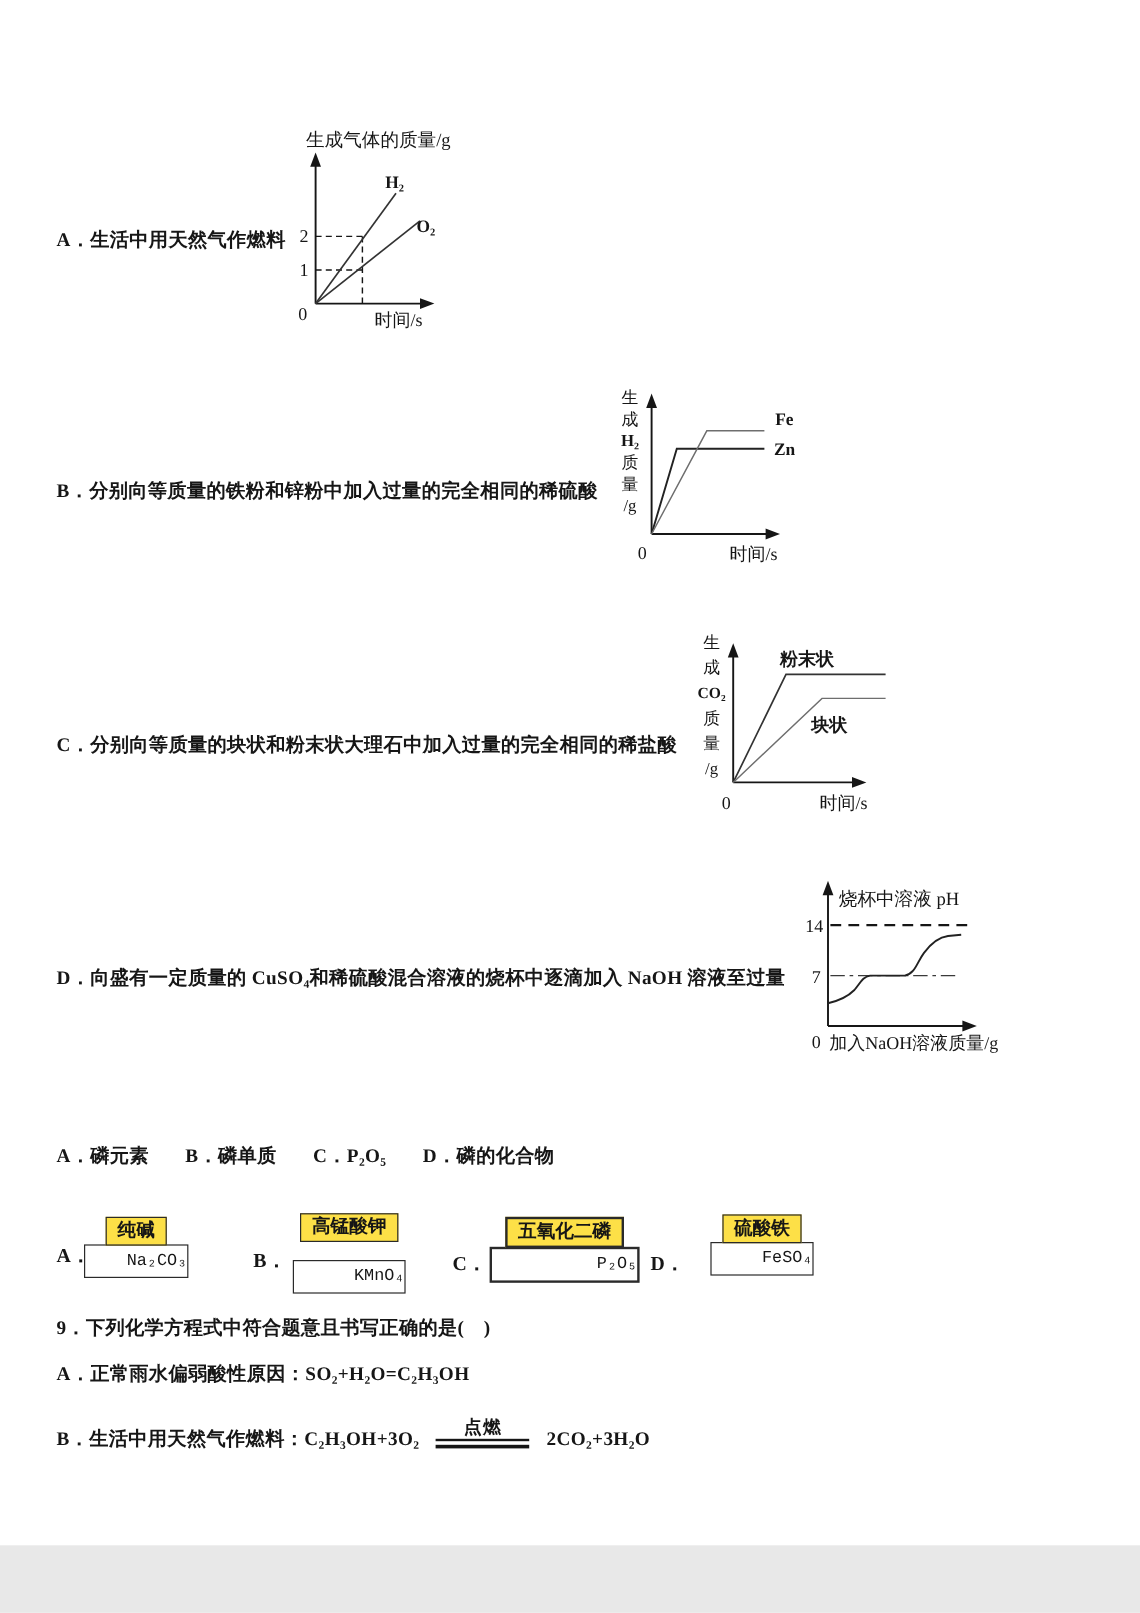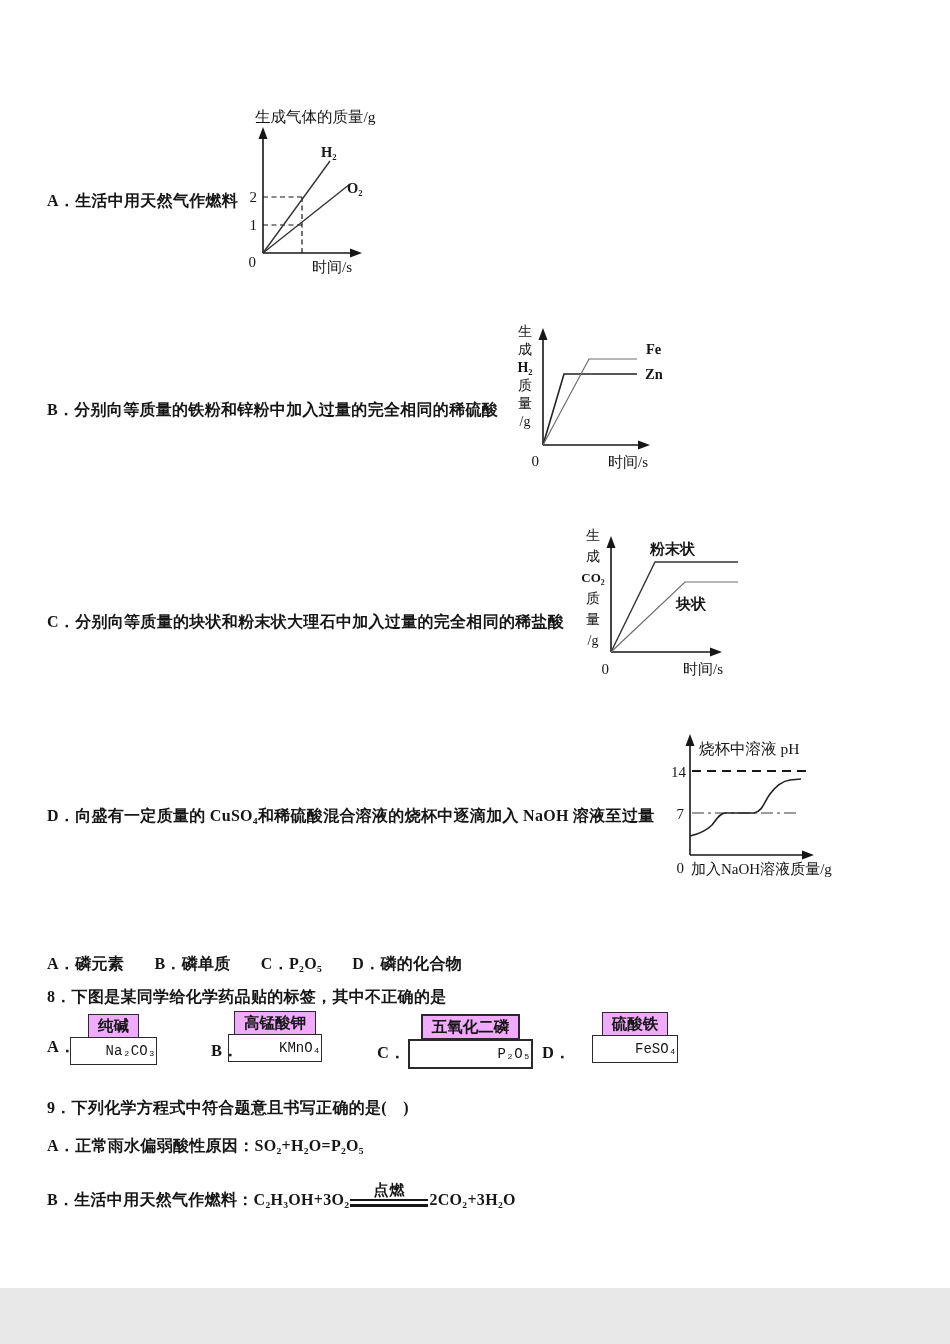--- a/index.html
+++ b/index.html
@@ -22,31 +22,31 @@
   .s-light{stroke:#6e6e6e;stroke-width:1.2;fill:none;}
   .dash{stroke:#161616;stroke-width:1.2;fill:none;stroke-dasharray:5,3.5;}
   .t-title{font-size:15.5px;}
   .t-tick{font-size:15px;}
   .t-series{font-size:14.5px;font-weight:700;}
   .t-cjk{font-size:14px;}
   .t-xlab{font-size:15px;}
   
   .chem-label{position:absolute;display:flex;flex-direction:column;align-items:center;}
   .chem-name{
-    border:1.5px solid #2a2a2a;background:#f0abfc;padding:1px 9px 2px 9px;
+    border:1.5px solid #2a2a2a;background:#fde047;padding:1px 9px 2px 9px;
     font-size:15.5px;font-weight:700;line-height:19px;white-space:nowrap;z-index:1;margin-bottom:-1.5px;
   }
   .chem-formula{
     border:1.5px solid #2a2a2a;width:100%;box-sizing:border-box;text-align:right;
     font-family:"Liberation Mono","DejaVu Sans Mono",monospace;font-size:14px;line-height:26px;white-space:nowrap;
   }
   .bold-border .chem-name,.bold-border .chem-formula{border-width:2.5px;}
   .q8-letter{position:absolute;font-size:16.5px;font-weight:700;}
   
-  #q9b{display:flex;align-items:flex-end;}
+  #q9b{display:flex;align-items:flex-end;gap:13px;}
   .q9b-text{line-height:21px;}
   .rxn{display:inline-flex;flex-direction:column;align-items:center;margin:12px 1px 3px 1px;}
   .rxn-cond{font-size:15px;font-weight:700;line-height:17px;letter-spacing:1px;}
   .rxn-bar{width:78px;height:3px;border-top:2px solid #161616;border-bottom:3px solid #161616;}
 </style>
 </head>
 <body>
 
 <div id="page">
 
@@ -126,48 +126,47 @@
   </svg>
   <div class="opt-line" style="top:805px;">D．向盛有一定质量的 CuSO₄和稀硫酸混合溶液的烧杯中逐滴加入 NaOH 溶液至过量</div>
 
   <div class="q-line" style="top:953px;">
     <span class="q7-opt">A．磷元素</span>
     <span class="q7-opt">B．磷单质</span>
     <span class="q7-opt">C．P₂O₅</span>
     <span>D．磷的化合物</span>
   </div>
 
-  <div class="q-line" style="top:986px;">8．下图是某同学给化学药品贴的标签，其中不正确的是</div>
 
   <span class="q8-letter" style="left:47px;top:1036px;">A．</span>
   <div class="chem-label" style="left:70px;top:1014px;width:87px;">
     <div class="chem-name">纯碱</div>
     <div class="chem-formula">Na₂CO₃</div>
   </div>
 
   <span class="q8-letter" style="left:211px;top:1040px;">B．</span>
-  <div class="chem-label" style="left:228px;top:1011px;width:94px;">
+  <div class="chem-label" style="left:244px;top:1011px;width:94px;gap:16px;">
     <div class="chem-name">高锰酸钾</div>
     <div class="chem-formula">KMnO₄</div>
   </div>
 
   <span class="q8-letter" style="left:377px;top:1042px;">C．</span>
   <div class="chem-label bold-border" style="left:408px;top:1014px;width:125px;">
     <div class="chem-name">五氧化二磷</div>
     <div class="chem-formula">P₂O₅</div>
   </div>
 
   <span class="q8-letter" style="left:542px;top:1042px;">D．</span>
   <div class="chem-label" style="left:592px;top:1012px;width:86px;">
     <div class="chem-name">硫酸铁</div>
     <div class="chem-formula">FeSO₄</div>
   </div>
 
   <div class="q-line" style="top:1097px;">9．下列化学方程式中符合题意且书写正确的是(　)</div>
-  <div class="q-line" style="top:1135px;">A．正常雨水偏弱酸性原因：SO₂+H₂O=P₂O₅</div>
+  <div class="q-line" style="top:1135px;">A．正常雨水偏弱酸性原因：SO₂+H₂O=C₂H₃OH</div>
   <div class="q-line" id="q9b" style="top:1170px;">
     <span class="q9b-text">B．生活中用天然气作燃料：C₂H₃OH+3O₂</span>
     <span class="rxn">
       <span class="rxn-cond">点燃</span>
       <span class="rxn-bar"></span>
     </span>
     <span class="q9b-text">2CO₂+3H₂O</span>
   </div>
 
 </div>

